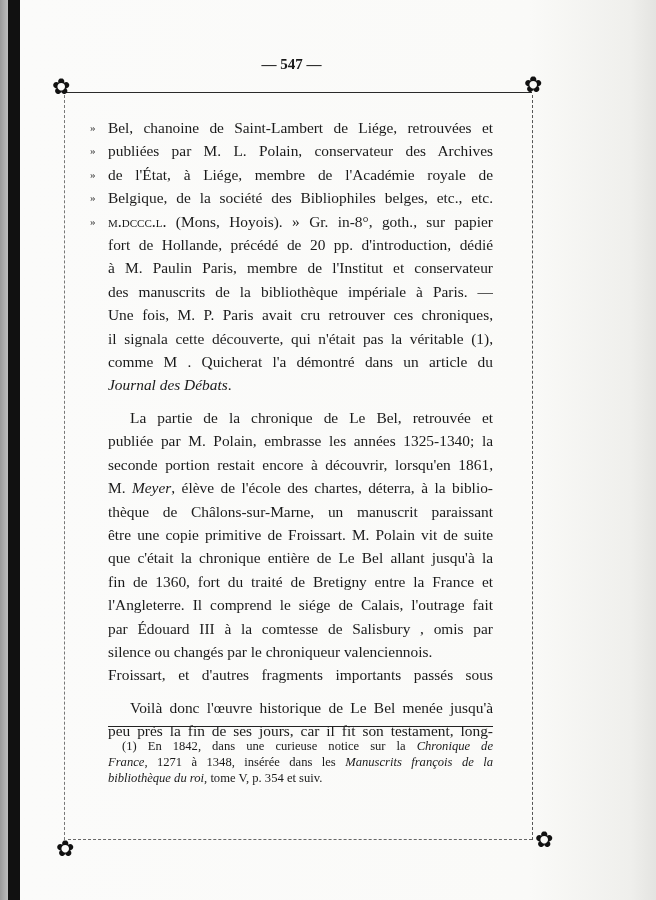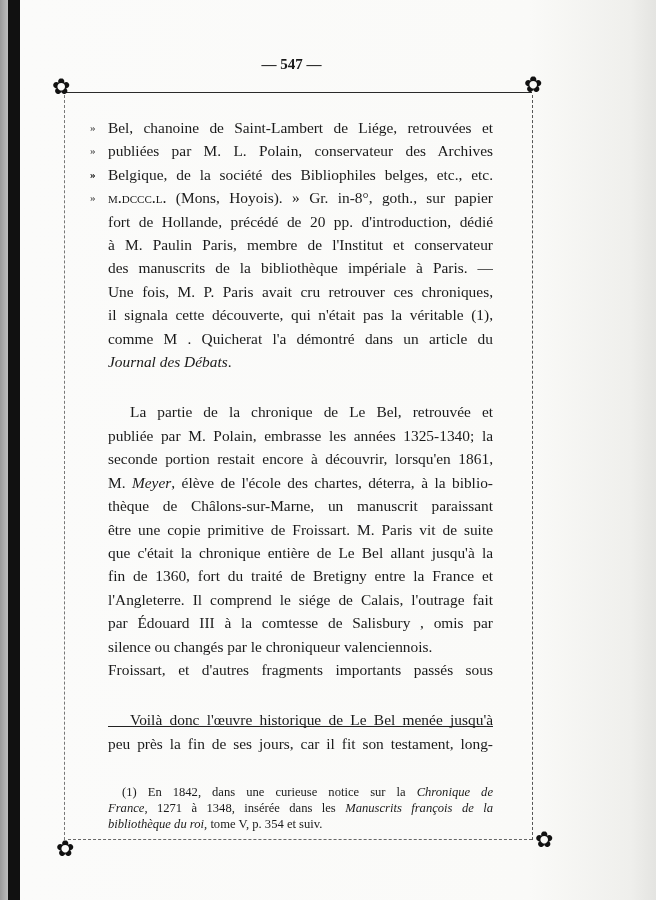--- a/index.html
+++ b/index.html
@@ -40,33 +40,33 @@
   .corner.tl { left: 52px; top: 76px; }
   .corner.tr { left: 524px; top: 74px; }
   .corner.bl { left: 56px; top: 838px; }
   .corner.br { left: 535px; top: 829px; }
   .body-text {
     position: absolute; left: 108px; top: 116px; width: 385px;
     font-family: "Liberation Serif", serif; font-size: 15.4px; line-height: 23.4px;
     text-align: justify;
   }
   .para { margin: 0; }
-  .para.indent { text-indent: 22px; margin-top: 27px; }
+  .para.indent { text-indent: 22px; margin-top: 9px; }
   .quote-line { display: block; position: relative; }
   .quote-mark {
     position: absolute; left: -18px; top: 0; font-size: 11px; color: #333;
   }
   .sc { font-variant: small-caps; font-size: 16px; }
   em { }
   .footnote-rule {
     position: absolute; left: 108px; top: 726px; width: 385px;
     border-top: 1.5px solid #222;
   }
   .footnote {
-    position: absolute; left: 108px; top: 784px; width: 385px;
+    position: absolute; left: 108px; top: 738px; width: 385px;
     font-family: "Liberation Serif", serif; font-size: 12.6px; line-height: 16px;
     text-align: justify;
   }
   .footnote .fn-first { text-indent: 14px; }
   .line { display: block; white-space: nowrap; text-align-last: justify; text-align: justify; }
   .line.last { text-align-last: left; }
 </style>
 </head>
 <body>
 
@@ -83,39 +83,39 @@
 
 <div class="corner tl">✿</div>
 <div class="corner tr">✿</div>
 <div class="corner bl">✿</div>
 <div class="corner br">✿</div>
 
 <div class="body-text">
   <div class="para">
     <span class="line quote-line"><span class="quote-mark">»</span><span>Bel, chanoine de Saint-Lambert de Liége, retrouvées et</span></span>
     <span class="line quote-line"><span class="quote-mark">»</span><span>publiées par M. L. Polain, conservateur des Archives</span></span>
-    <span class="line quote-line"><span class="quote-mark">»</span></span>
+    <span class="line quote-line"><span class="quote-mark">»</span><span>de l'État, à Liége, membre de l'Académie royale de</span></span>
     <span class="line quote-line"><span class="quote-mark">»</span><span>Belgique, de la société des Bibliophiles belges, etc., etc.</span></span>
     <span class="line quote-line"><span class="quote-mark">»</span><span class="sc">m.dccc.l.</span><span> (Mons, Hoyois). » Gr. in-8°, goth., sur papier</span></span>
     <span class="line">fort de Hollande, précédé de 20 pp. d'introduction, dédié</span>
     <span class="line">à M. Paulin Paris, membre de l'Institut et conservateur</span>
     <span class="line">des manuscrits de la bibliothèque impériale à Paris. —</span>
     <span class="line">Une fois, M. P. Paris avait cru retrouver ces chroniques,</span>
     <span class="line">il signala cette découverte, qui n'était pas la véritable (1),</span>
     <span class="line">comme M . Quicherat l'a démontré dans un article du</span>
     <span class="line last"><em>Journal des Débats</em><span>.</span></span>
   </div>
 
   <div class="para indent">
     <span class="line">La partie de la chronique de Le Bel, retrouvée et</span>
     <span class="line" style="text-indent:0">publiée par M. Polain, embrasse les années 1325-1340; la</span>
     <span class="line" style="text-indent:0">seconde portion restait encore à découvrir, lorsqu'en 1861,</span>
     <span class="line" style="text-indent:0"><span>M. </span><em>Meyer</em><span>, élève de l'école des chartes, déterra, à la biblio-</span></span>
     <span class="line" style="text-indent:0">thèque de Châlons-sur-Marne, un manuscrit paraissant</span>
-    <span class="line" style="text-indent:0">être une copie primitive de Froissart. M. Paris vit de suite</span>
+    <span class="line" style="text-indent:0">être une copie primitive de Froissart. M. Polain vit de suite</span>
     <span class="line" style="text-indent:0">que c'était la chronique entière de Le Bel allant jusqu'à la</span>
     <span class="line" style="text-indent:0">fin de 1360, fort du traité de Bretigny entre la France et</span>
     <span class="line" style="text-indent:0">l'Angleterre. Il comprend le siége de Calais, l'outrage fait</span>
     <span class="line" style="text-indent:0">par Édouard III à la comtesse de Salisbury , omis par</span>
     <span class="line last" style="text-indent:0">silence ou changés par le chroniqueur valenciennois.</span>
     <span class="line" style="text-indent:0">Froissart, et d'autres fragments importants passés sous</span>
   </div>
 
   <div class="para indent">
     <span class="line">Voilà donc l'œuvre historique de Le Bel menée jusqu'à</span>

